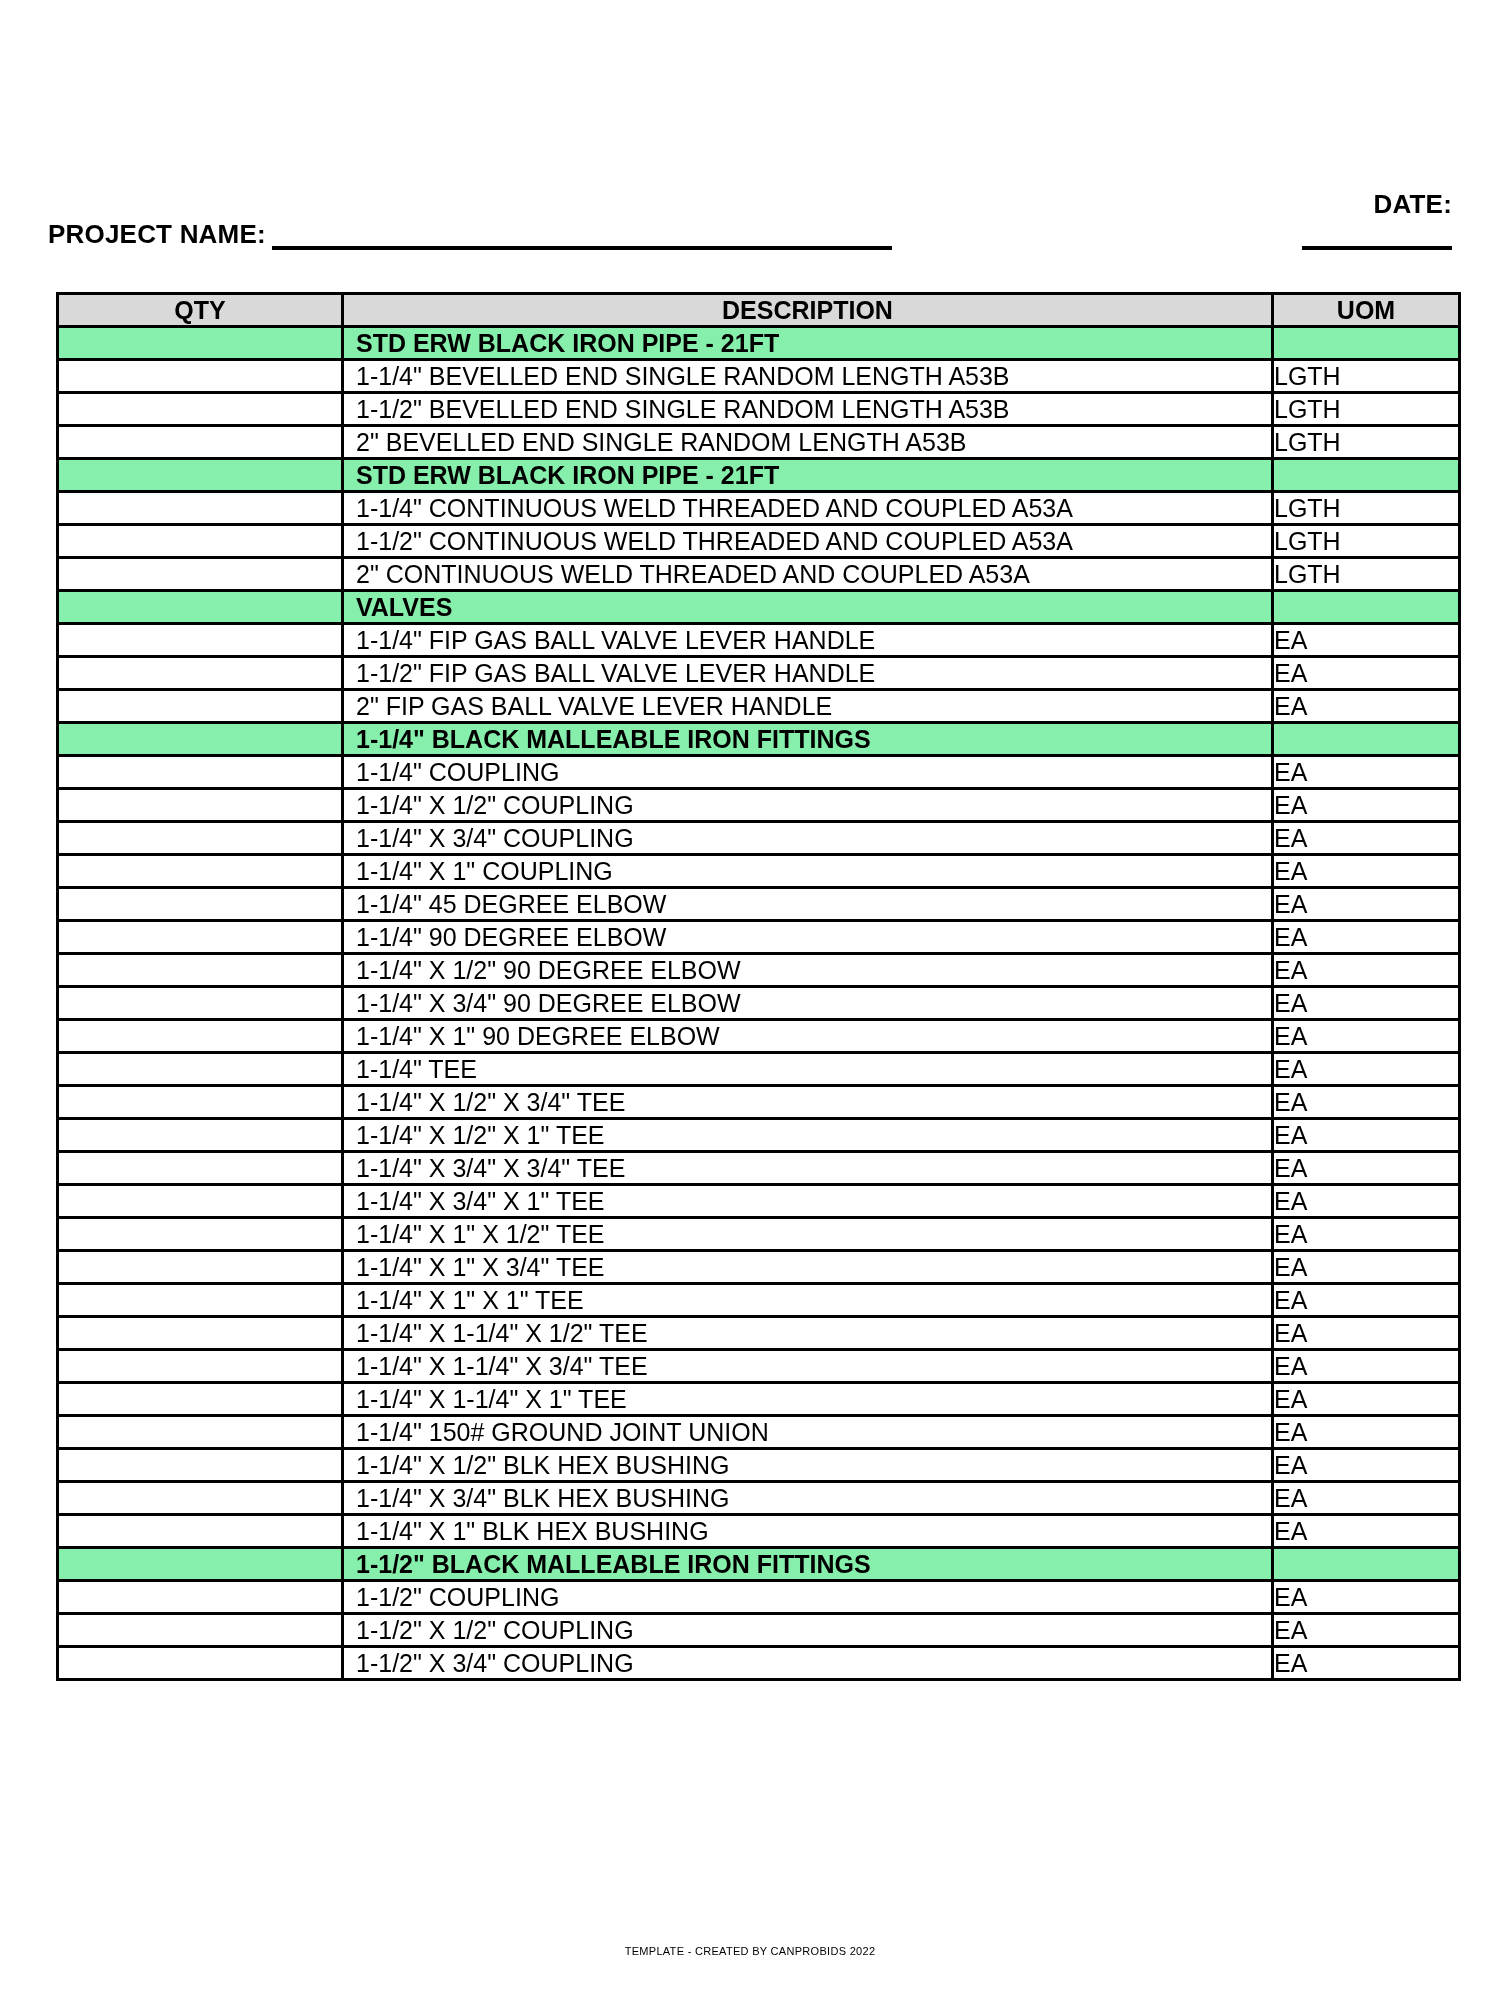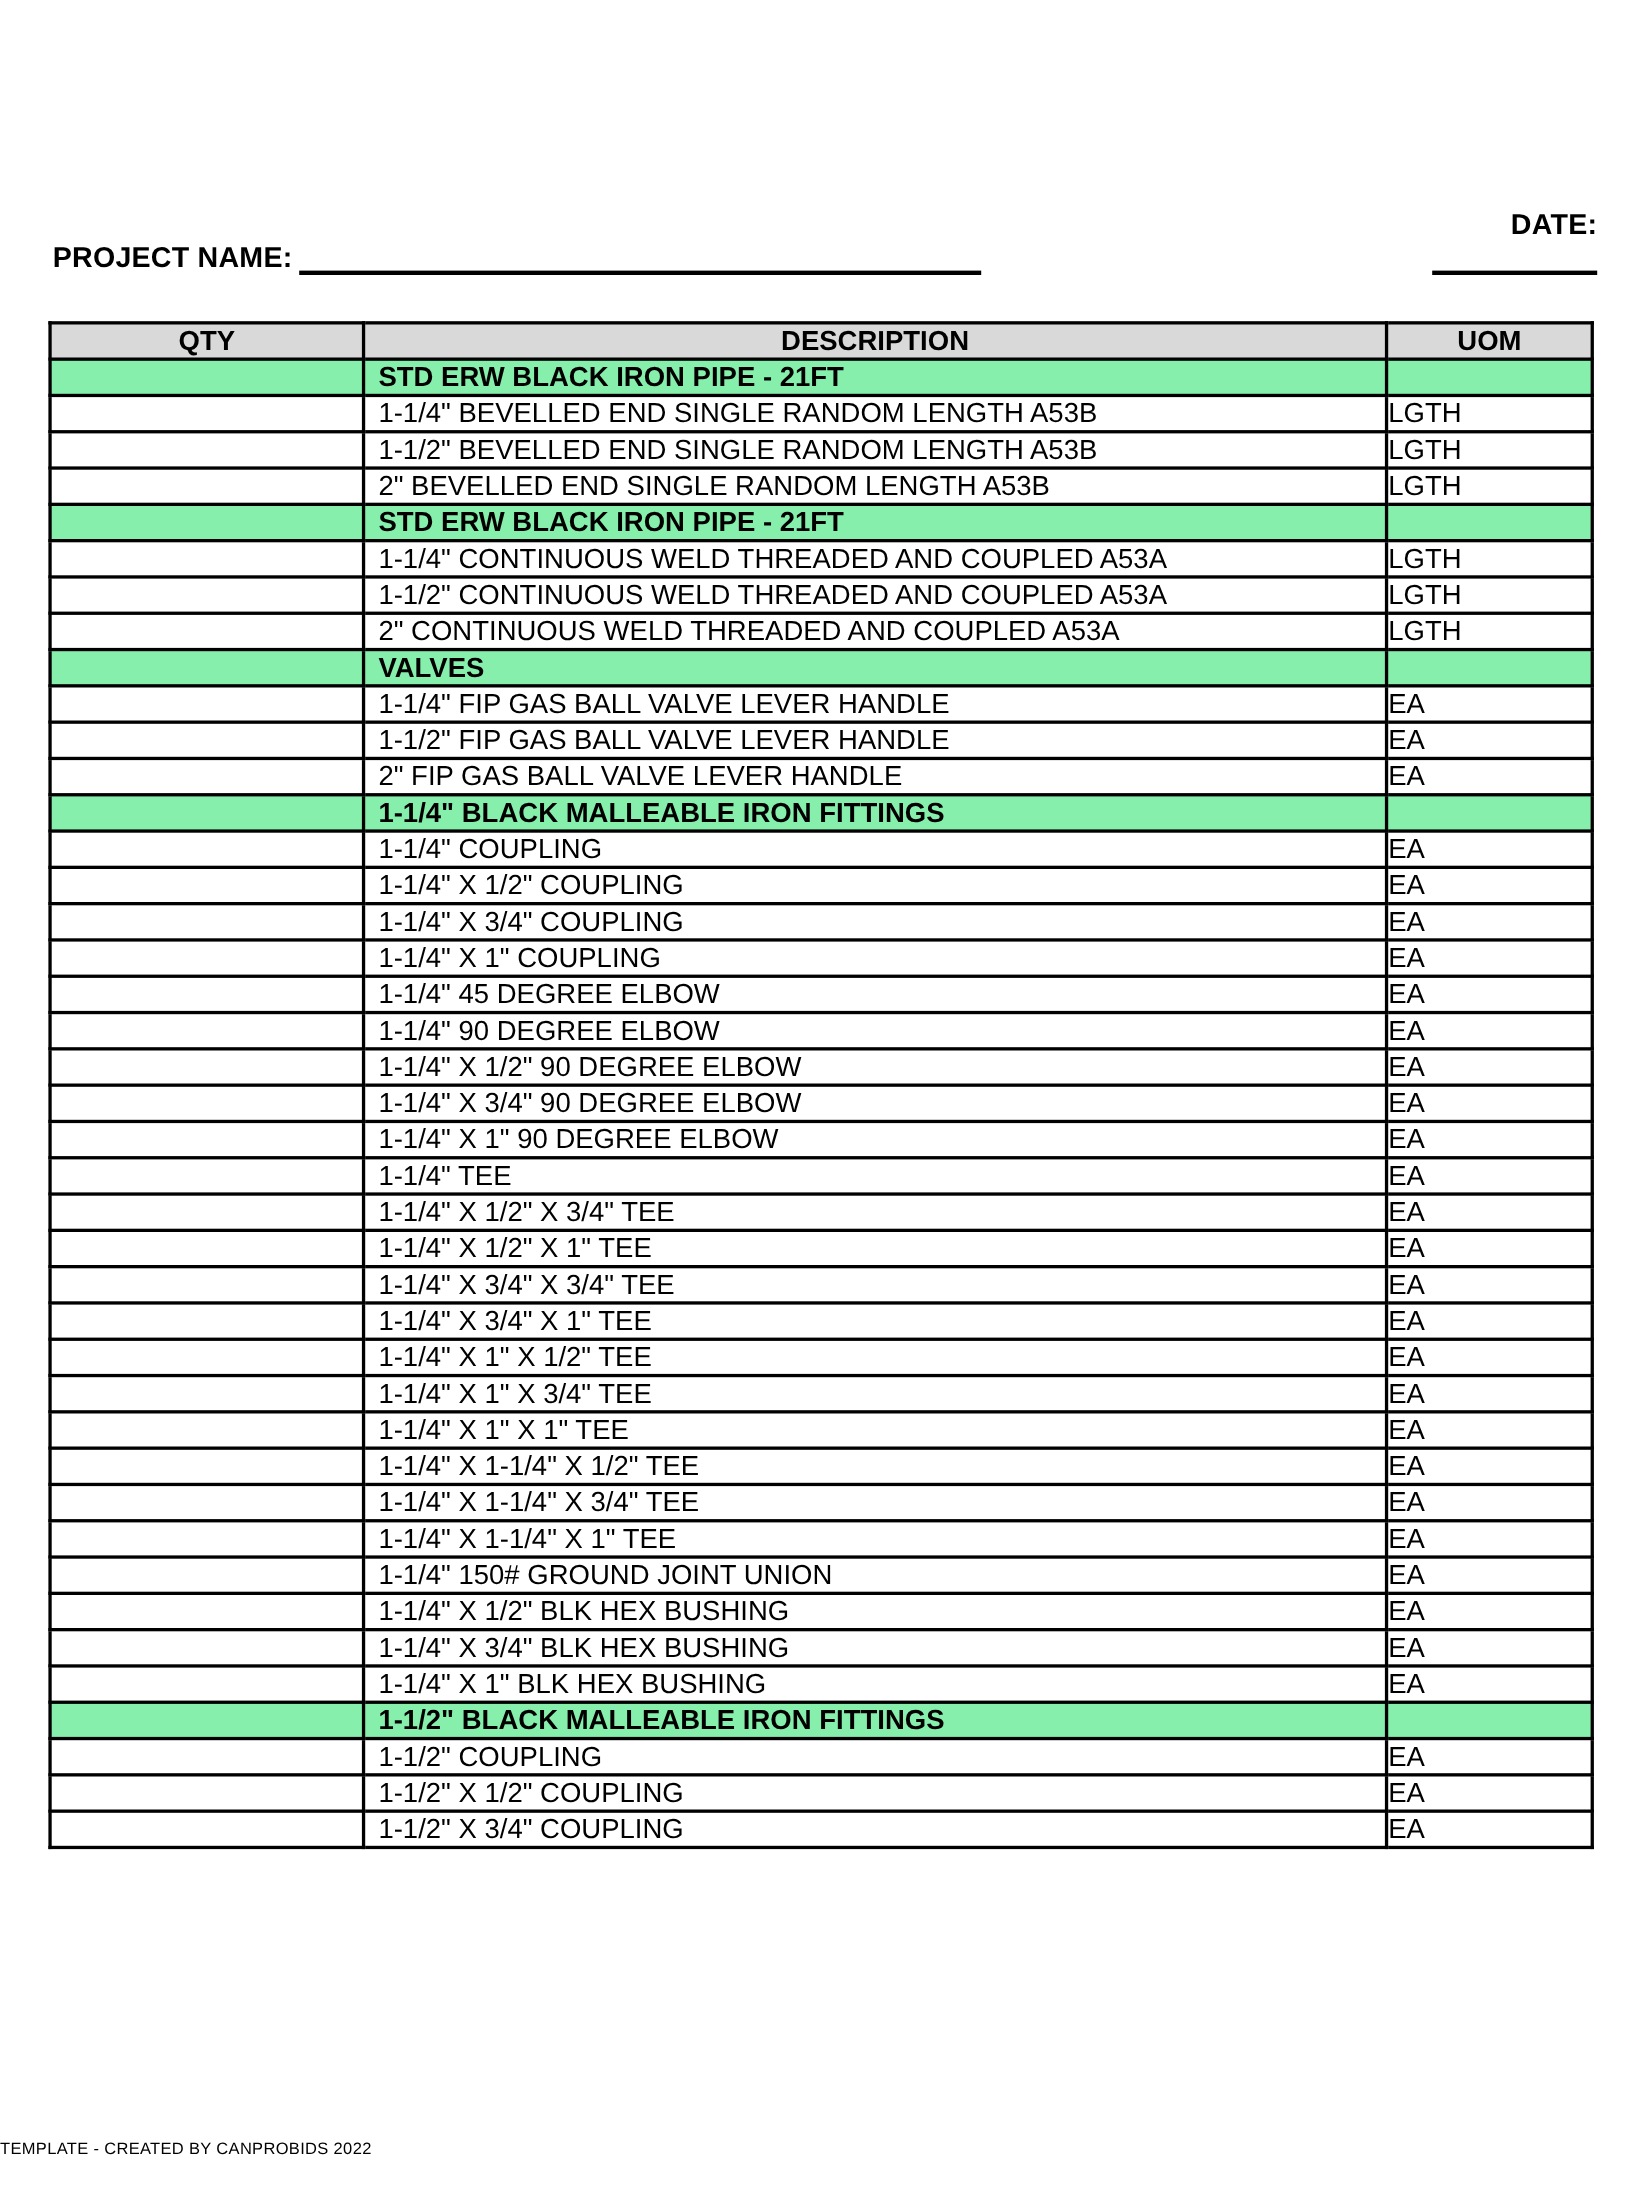--- a/index.html
+++ b/index.html
@@ -51,21 +51,21 @@
     height: 26px;
     margin-left: 6px;
   }
   .project-rule { width: 620px; }
   .date-field { margin-left: auto; flex-direction: column; }
   .date-rule { width: 150px; }
 
   
   .takeoff-table {
     position: absolute;
-    left: 44px;
+    left: 56px;
     top: 292px;
     width: 1402px;
     border-collapse: collapse;
     table-layout: fixed;
   }
   .takeoff-table col.col-qty   { width: 285px; }
   .takeoff-table col.col-desc  { width: 930px; }
   .takeoff-table col.col-uom   { width: 187px; }
 
   .takeoff-table th,
@@ -103,22 +103,22 @@
   tr.section-row td.desc-cell {
     font-weight: bold;
   }
 
   
   .footer {
     position: absolute;
     left: 0;
     top: 1945px;
     width: 1500px;
-    text-align: left;
-    font-size: 15px;
+    text-align: center;
+    font-size: 11px;
     letter-spacing: 0.3px;
     color: #000000;
   }
 </style>
 </head>
 <body>
 
 <div class="page">
 
   <div class="header-row">

